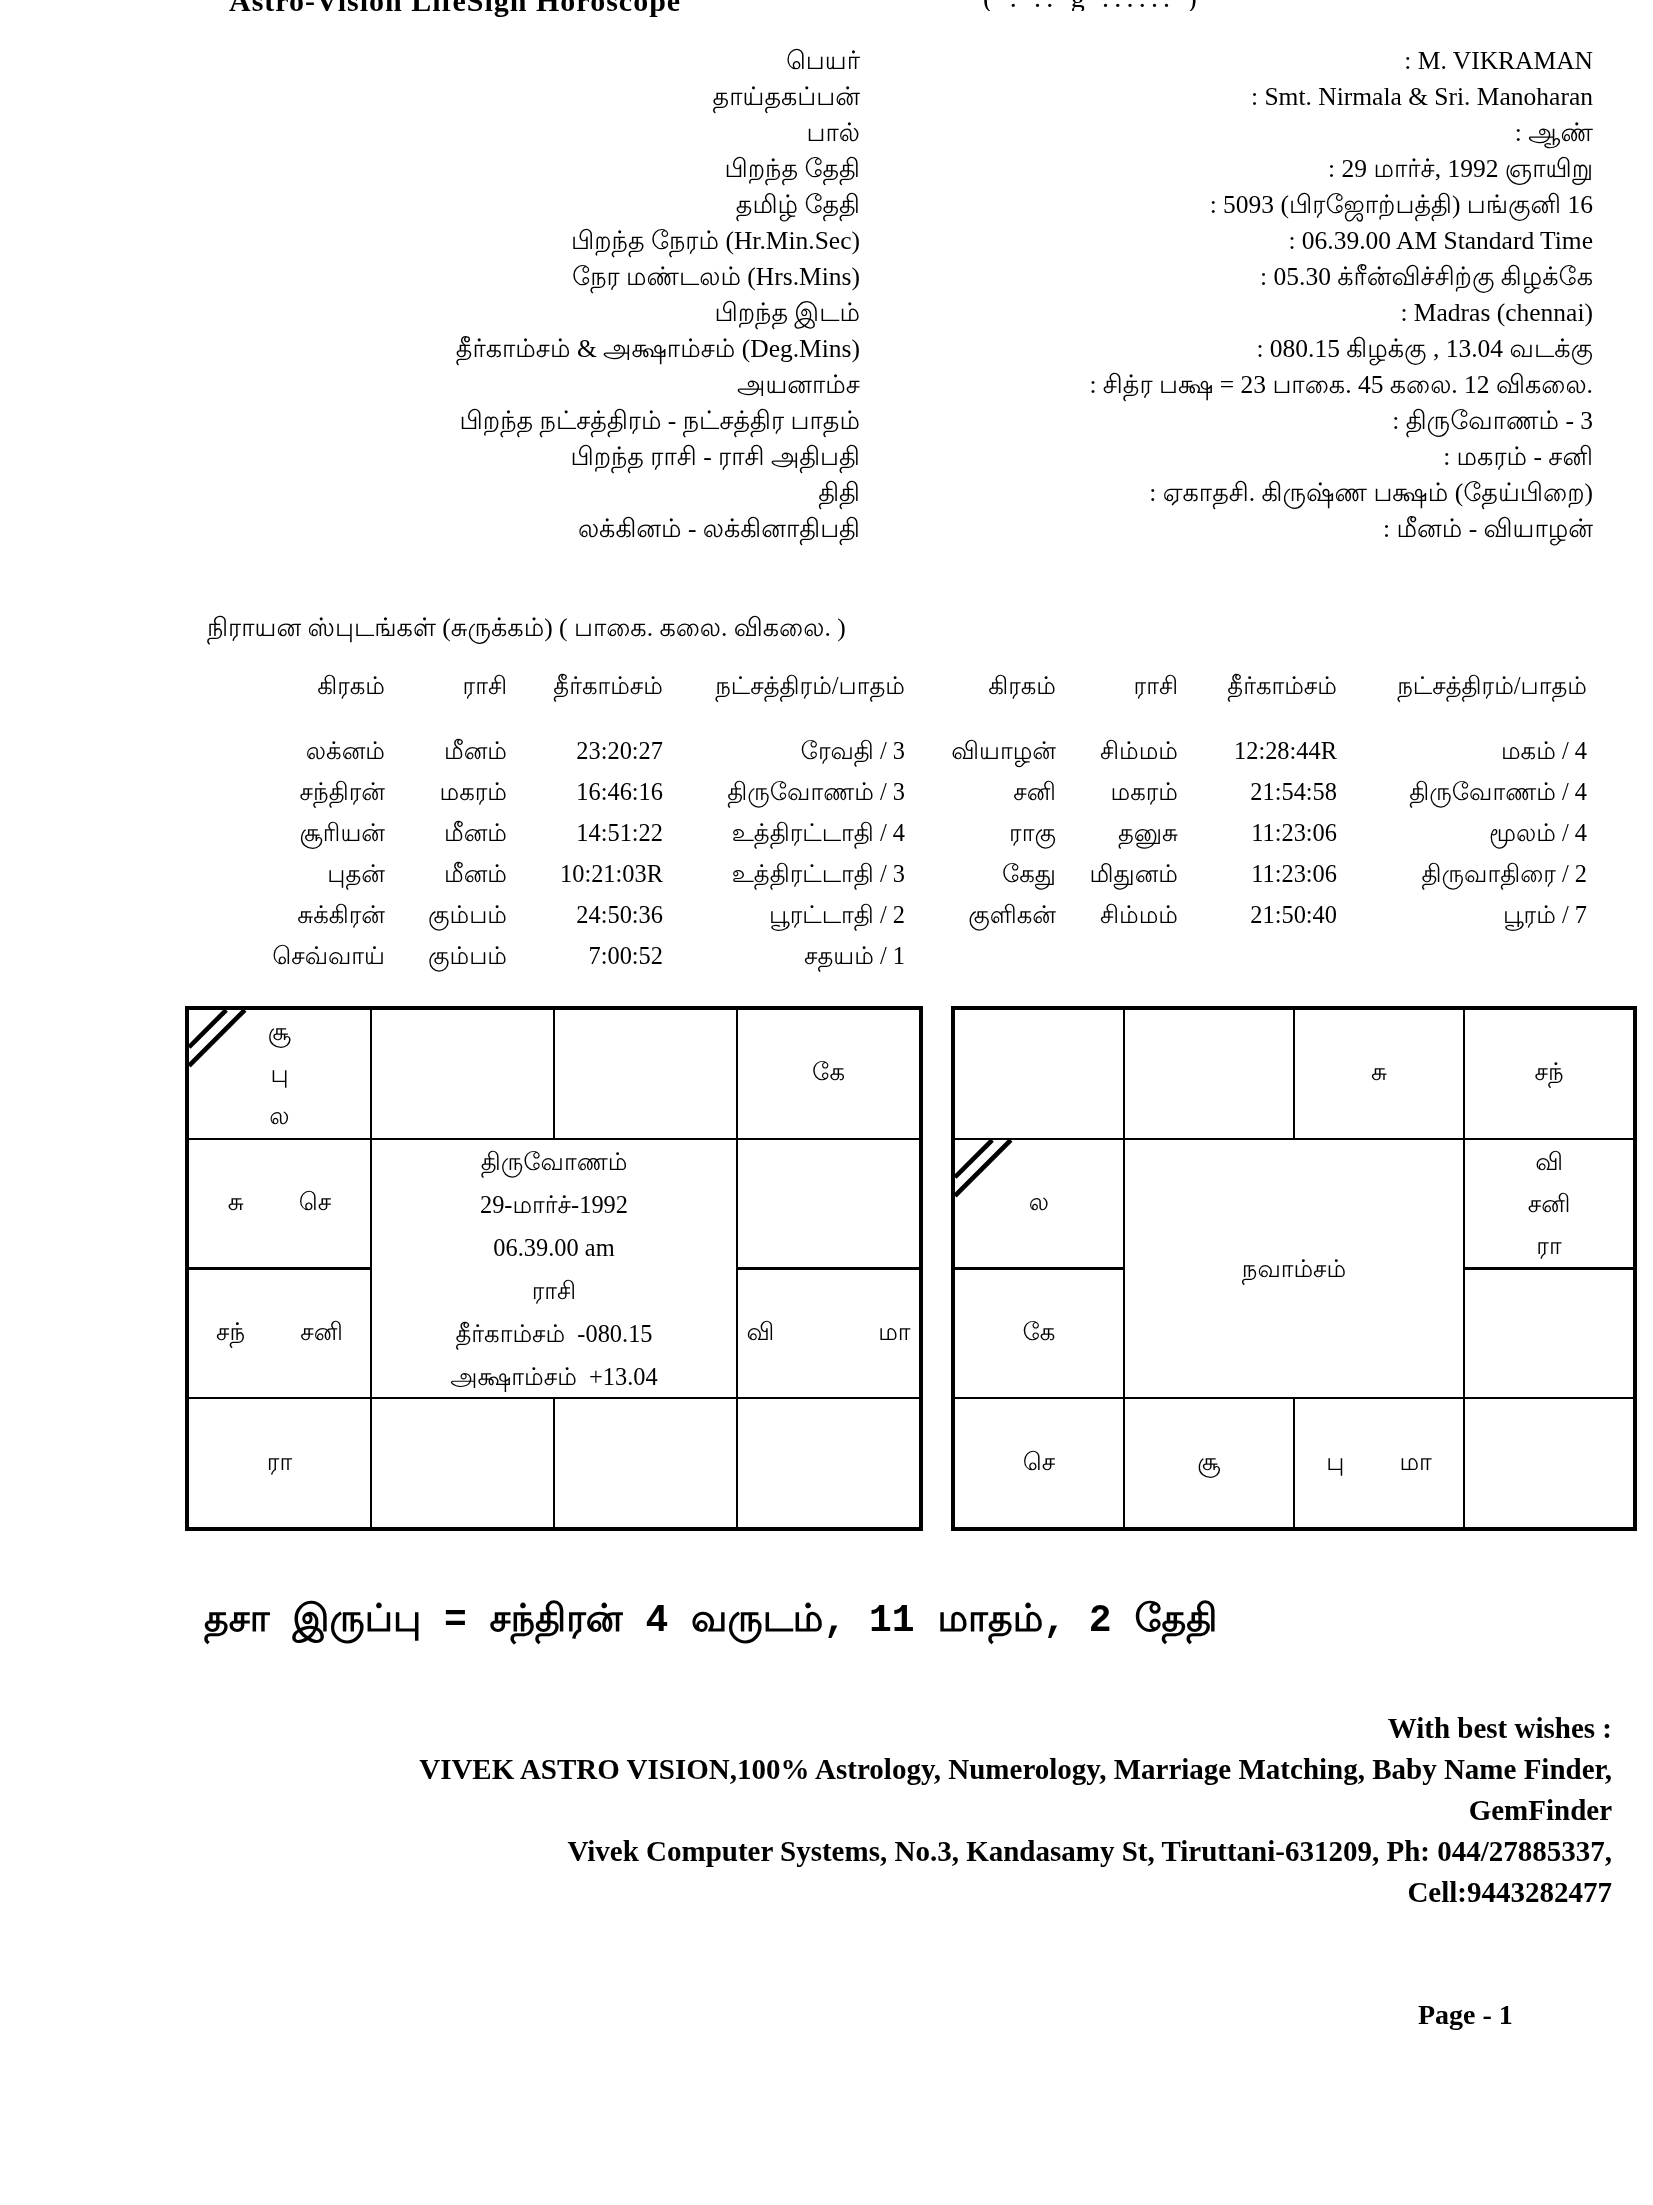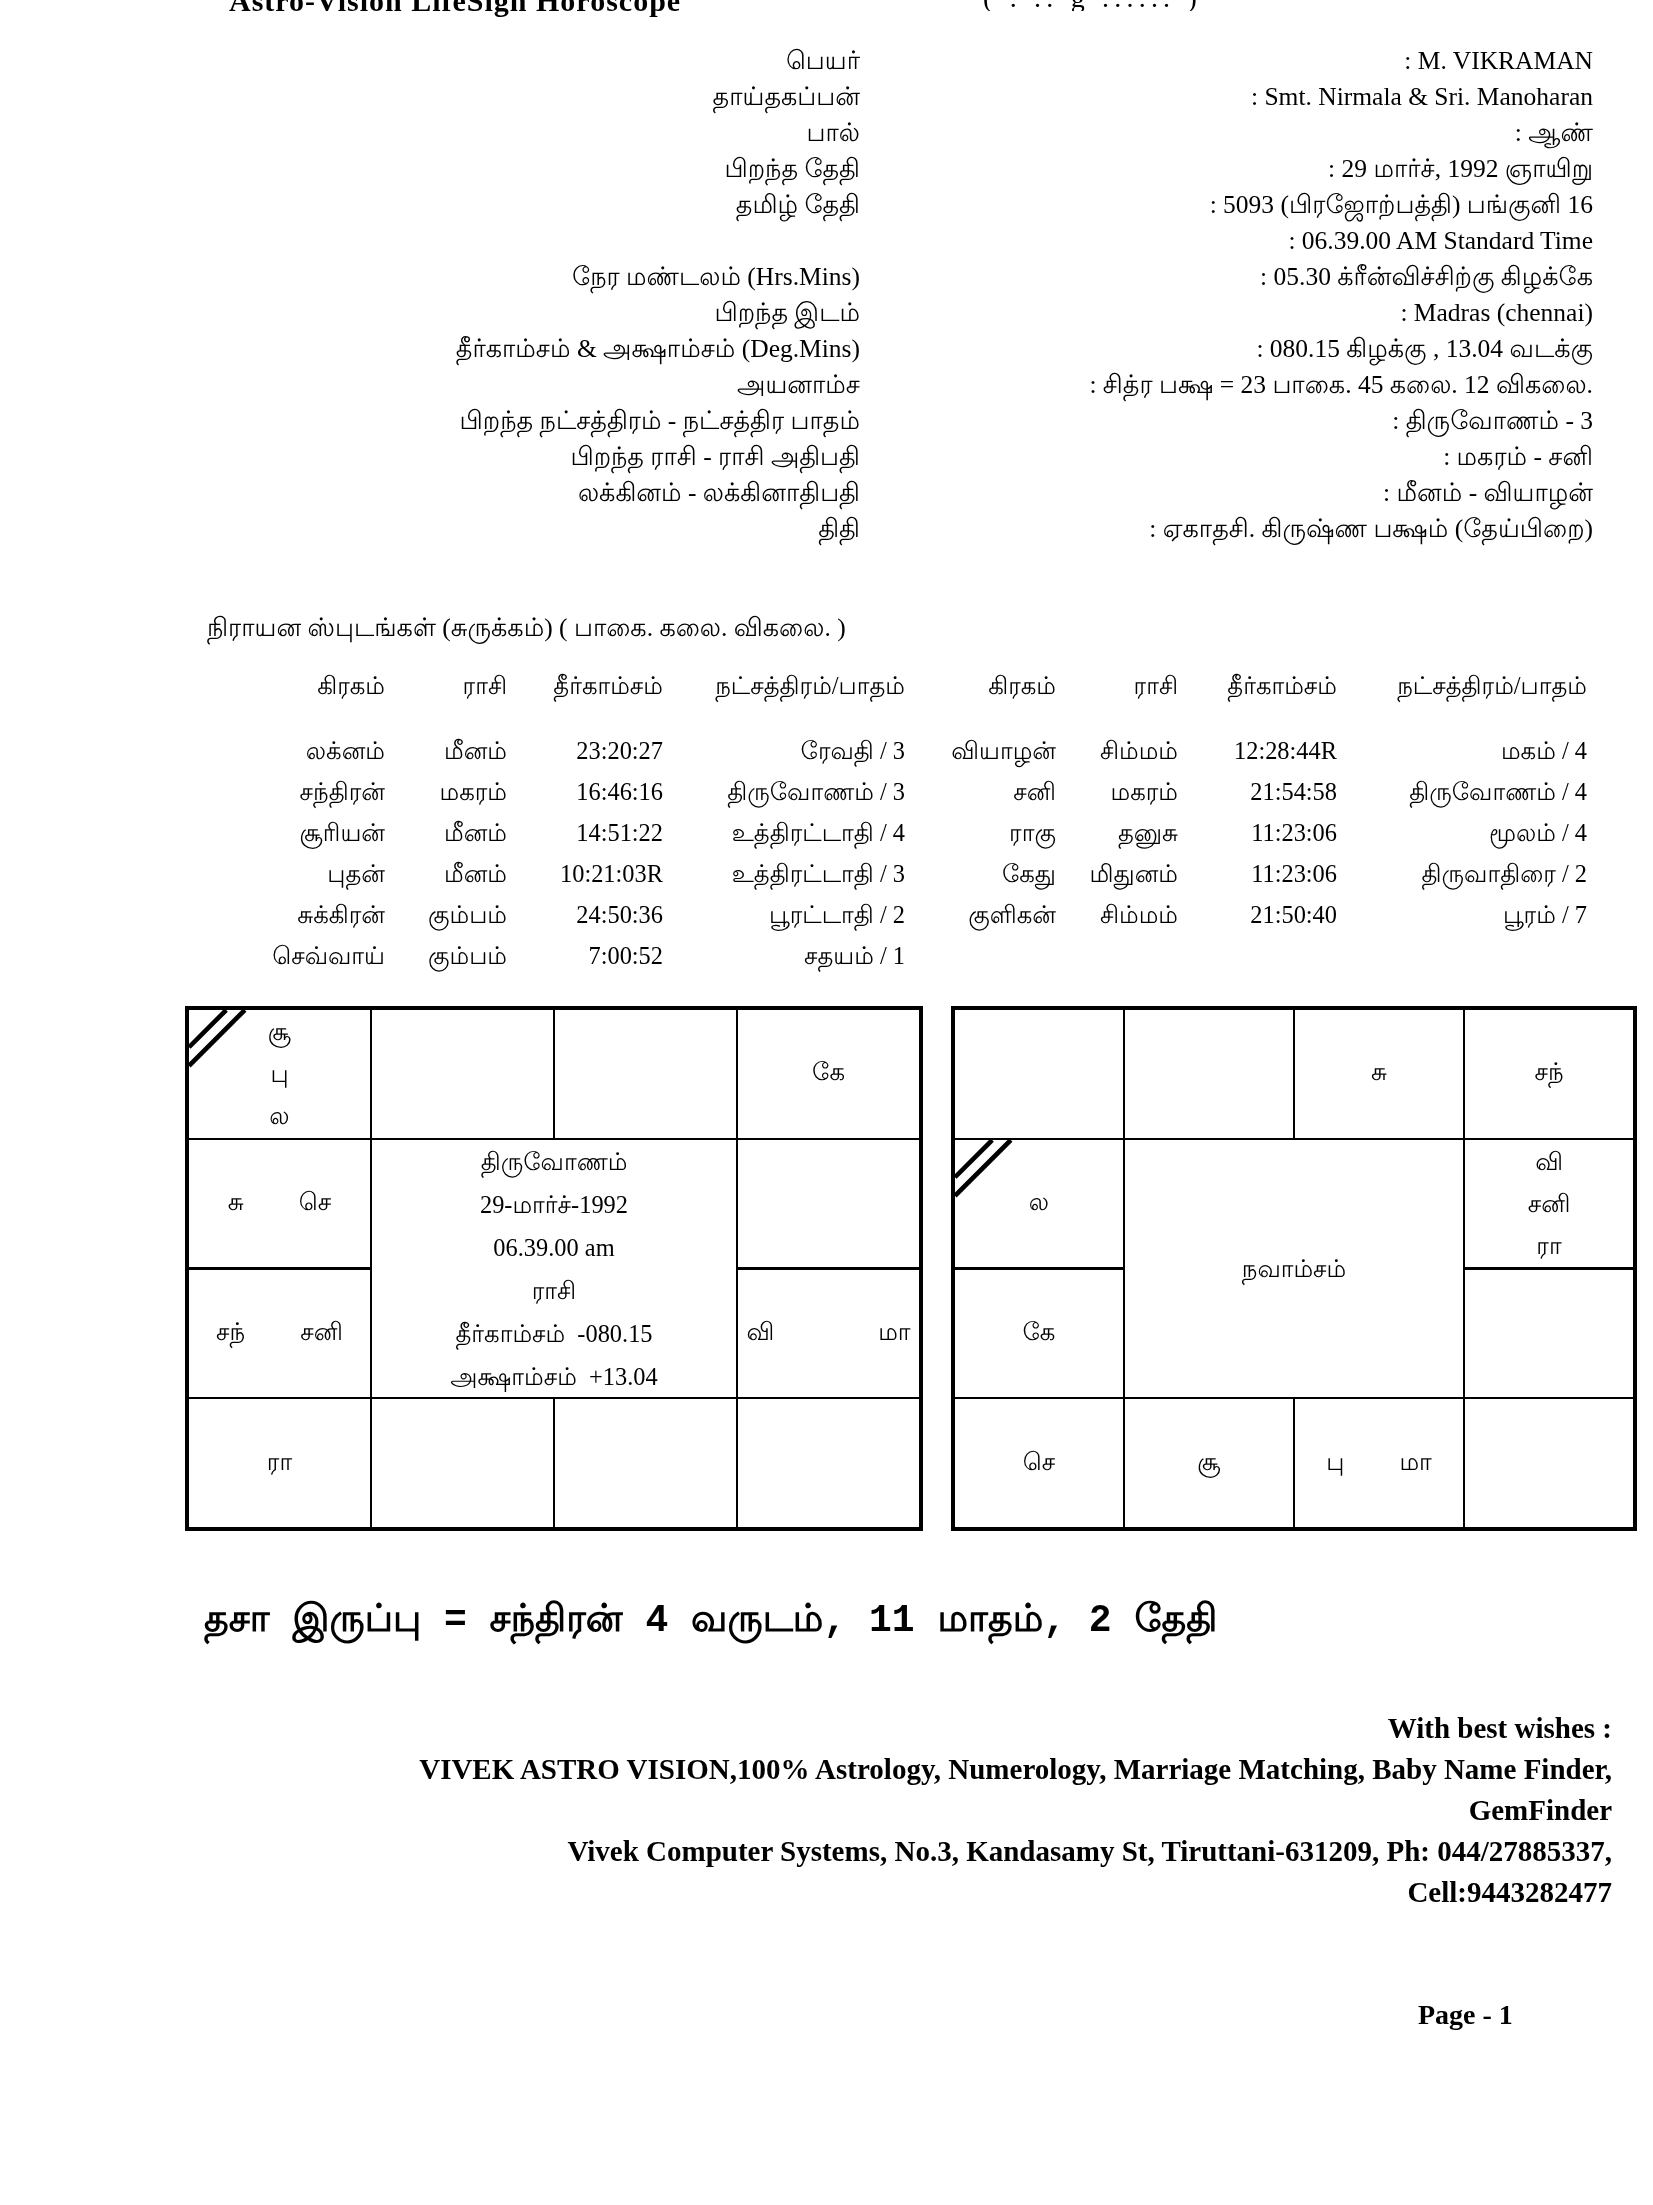--- a/index.html
+++ b/index.html
@@ -70,20 +70,21 @@
     </div>
   <div class="irow">
       <span class="ilabel">பிறந்த தேதி</span>
       <span class="ivalue">: 29 மார்ச், 1992  ஞாயிறு</span>
     </div>
   <div class="irow">
       <span class="ilabel">தமிழ் தேதி</span>
       <span class="ivalue">: 5093 (பிரஜோற்பத்தி) பங்குனி 16</span>
     </div>
   <div class="irow">
+      <span class="ilabel">பிறந்த நேரம் (Hr.Min.Sec)</span>
       <span class="ivalue">: 06.39.00 AM  Standard Time</span>
     </div>
   <div class="irow">
       <span class="ilabel">நேர மண்டலம் (Hrs.Mins)</span>
       <span class="ivalue">: 05.30 க்ரீன்விச்சிற்கு கிழக்கே</span>
     </div>
   <div class="irow">
       <span class="ilabel">பிறந்த இடம்</span>
       <span class="ivalue">: Madras (chennai)</span>
     </div>
@@ -97,26 +98,26 @@
     </div>
   <div class="irow">
       <span class="ilabel">பிறந்த நட்சத்திரம் - நட்சத்திர பாதம்</span>
       <span class="ivalue">: திருவோணம் -  3</span>
     </div>
   <div class="irow">
       <span class="ilabel">பிறந்த ராசி - ராசி அதிபதி</span>
       <span class="ivalue">: மகரம் - சனி</span>
     </div>
   <div class="irow">
+      <span class="ilabel">திதி</span>
+      <span class="ivalue">: ஏகாதசி. கிருஷ்ண பக்ஷம் (தேய்பிறை)</span>
+    </div>
+  <div class="irow">
       <span class="ilabel">லக்கினம் - லக்கினாதிபதி</span>
       <span class="ivalue">: மீனம் - வியாழன்</span>
-    </div>
-  <div class="irow">
-      <span class="ilabel">திதி</span>
-      <span class="ivalue">: ஏகாதசி. கிருஷ்ண பக்ஷம் (தேய்பிறை)</span>
     </div>
 </div>
 
 <div class="abs psection-title">நிராயன ஸ்புடங்கள் (சுருக்கம்) ( பாகை. கலை. விகலை. )</div>
 
 <div class="abs ptable">
   <div class="prow phead">
     <span>கிரகம்</span>
     <span>ராசி</span>
     <span>தீர்காம்சம்</span>

